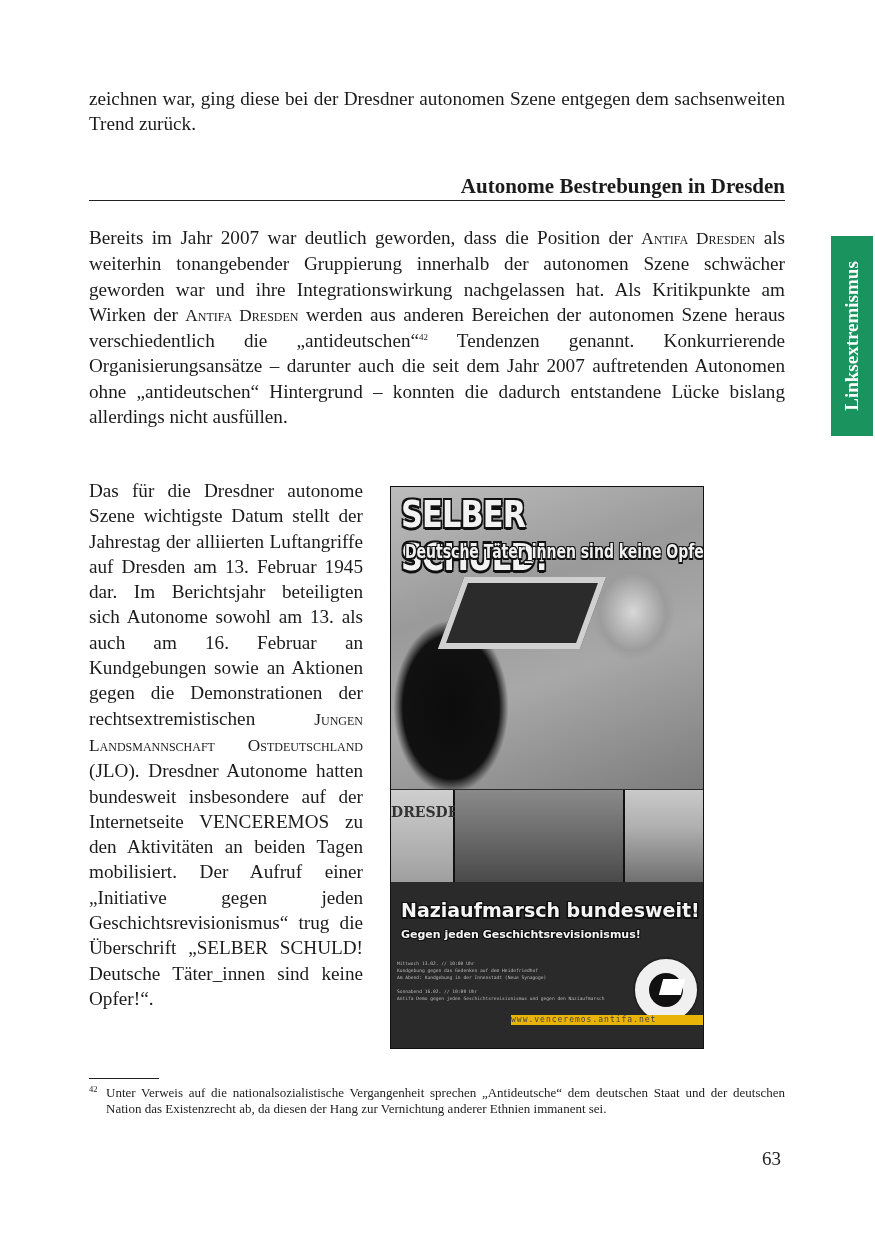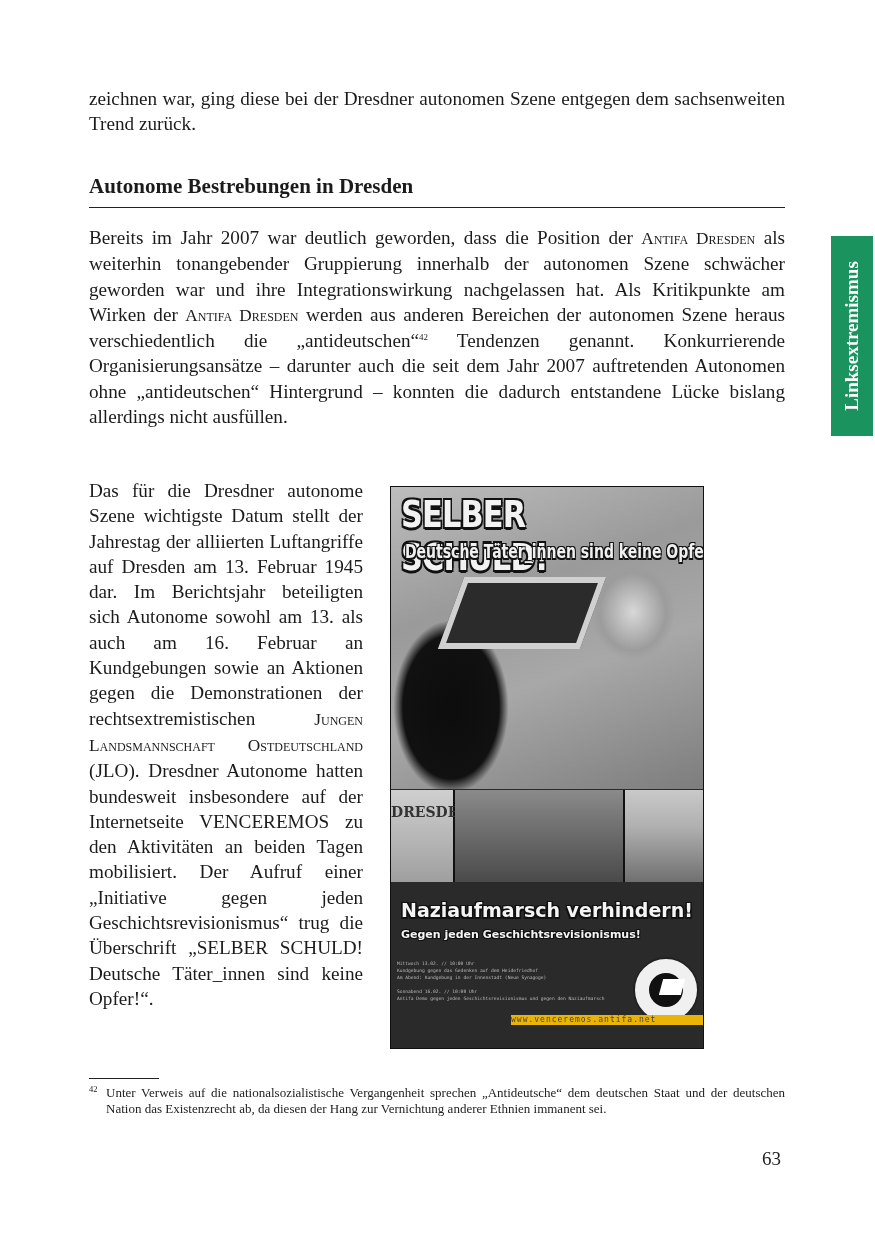--- a/index.html
+++ b/index.html
@@ -6,21 +6,21 @@
   body {
     width: 875px; height: 1241px; background: #ffffff; position: relative; overflow: hidden;
     font-family: "Liberation Serif", "DejaVu Serif", serif; color: #1b1b1b;
   }
   .text { position: absolute; left: 89px; width: 696px; font-size: 19.2px; line-height: 25.3px; text-align: justify; }
   .sc { font-variant: small-caps; font-size: 0.9em; }
   sup { font-size: 9px; vertical-align: 7px; line-height: 0; }
   #p-top { top: 86px; }
   #heading {
     position: absolute; left: 89px; top: 173px; width: 696px; font-size: 21px; font-weight: bold;
-    line-height: 26px; border-bottom: 1.5px solid #222; padding-bottom: 8px;
+    line-height: 26px; border-bottom: 1.5px solid #222; padding-bottom: 1px; text-align: right;
   }
   #p-main { top: 225px; }
   #p-left { left: 89px; top: 478px; width: 274px; text-align: justify; }
   #side-tab {
     position: absolute; left: 831px; top: 236px; width: 42px; height: 200px; background: #1b935f;
     display: flex; align-items: center; justify-content: center;
   }
   #side-tab span {
     color: #ffffff; font-weight: bold; font-size: 19px; transform: rotate(-90deg); white-space: nowrap;
     display: block;
@@ -122,21 +122,21 @@
   <div class="photo-top">
     <div class="canopy"></div>
   </div>
   <div class="title1">SELBER SCHULD!</div>
   <div class="title2">Deutsche Täter_innen sind keine Opfer!</div>
   <div class="strip">
     <div class="s1">DRESDEN</div>
     <div class="s2"></div>
     <div class="s3"></div>
   </div>
-  <div class="slogan1">Naziaufmarsch verhindern!</div>
+  <div class="slogan1">Naziaufmarsch bundesweit!</div>
   <div class="slogan2">Gegen jeden Geschichtsrevisionismus!</div>
   <div class="details">Mittwoch 13.02. // 10:00 Uhr
 Kundgebung gegen das Gedenken auf dem Heidefriedhof
 Am Abend: Kundgebung in der Innenstadt (Neue Synagoge)
 
 Sonnabend 16.02. // 10:00 Uhr
 Antifa Demo gegen jeden Geschichtsrevisionismus und gegen den Naziaufmarsch</div>
   <div class="logo" title="ANTIFASCHISTISCHE AKTION"></div>
   <div class="url">www.venceremos.antifa.net</div>
 </div>

